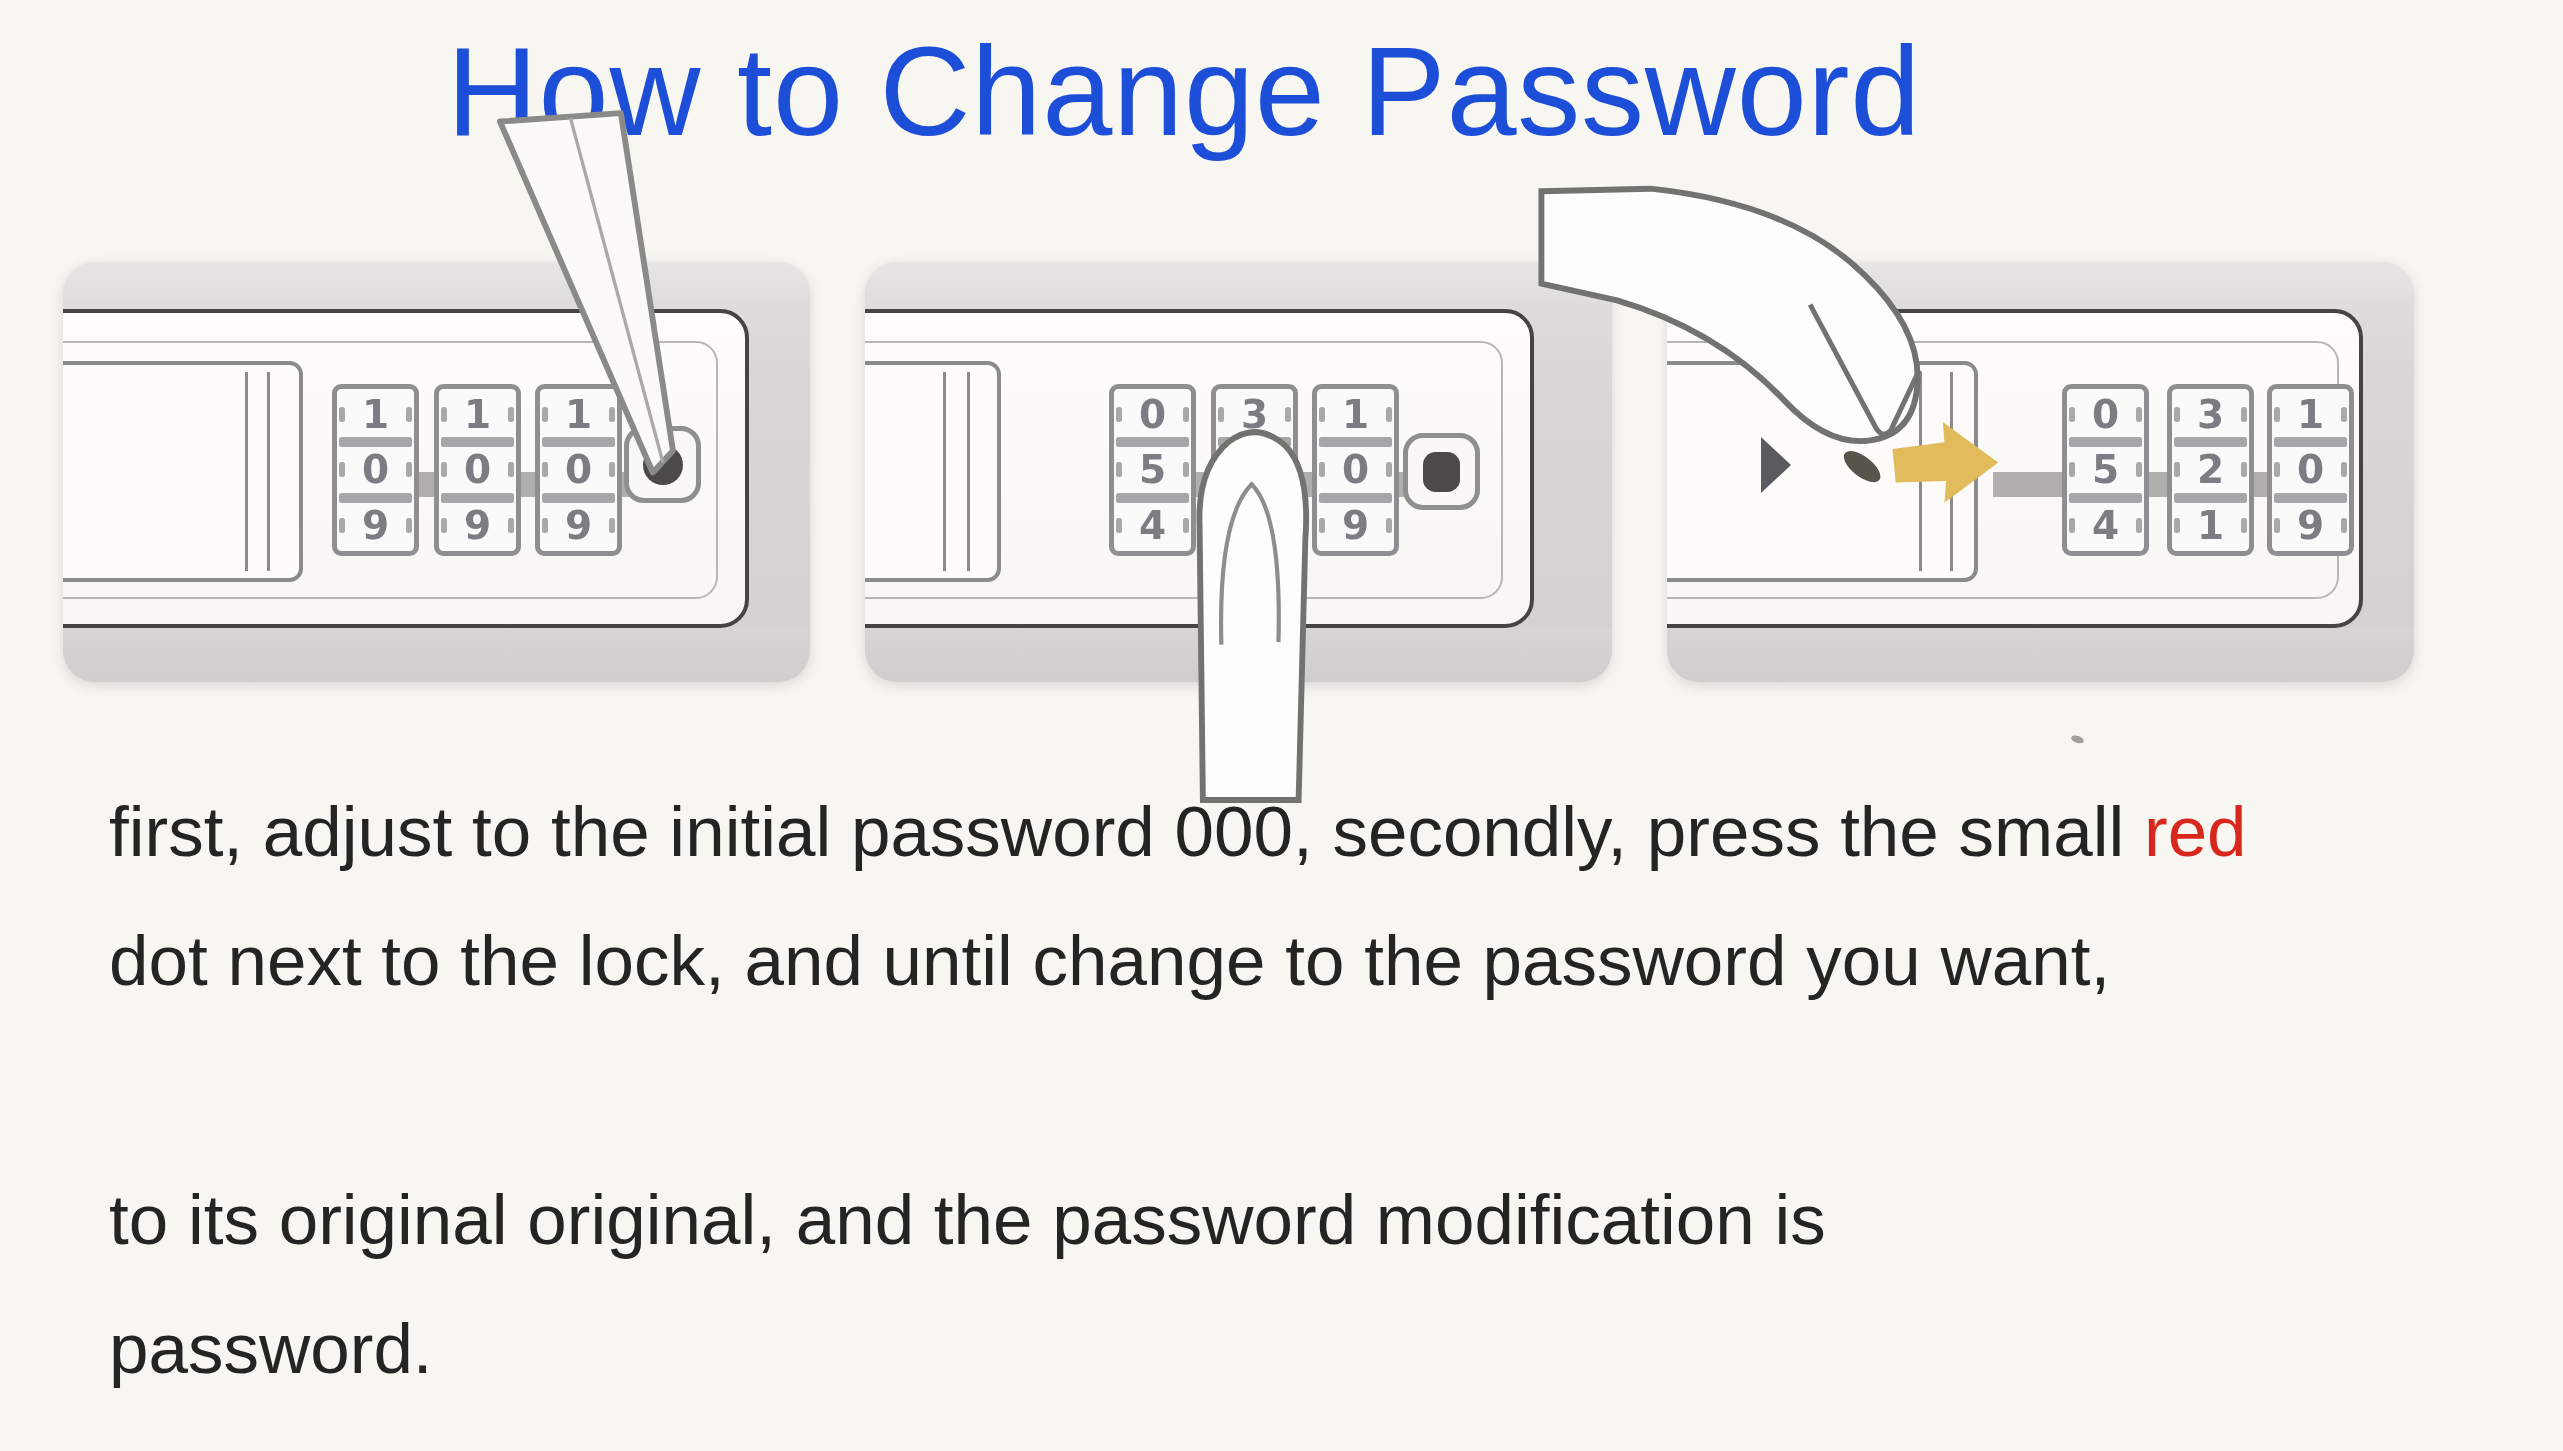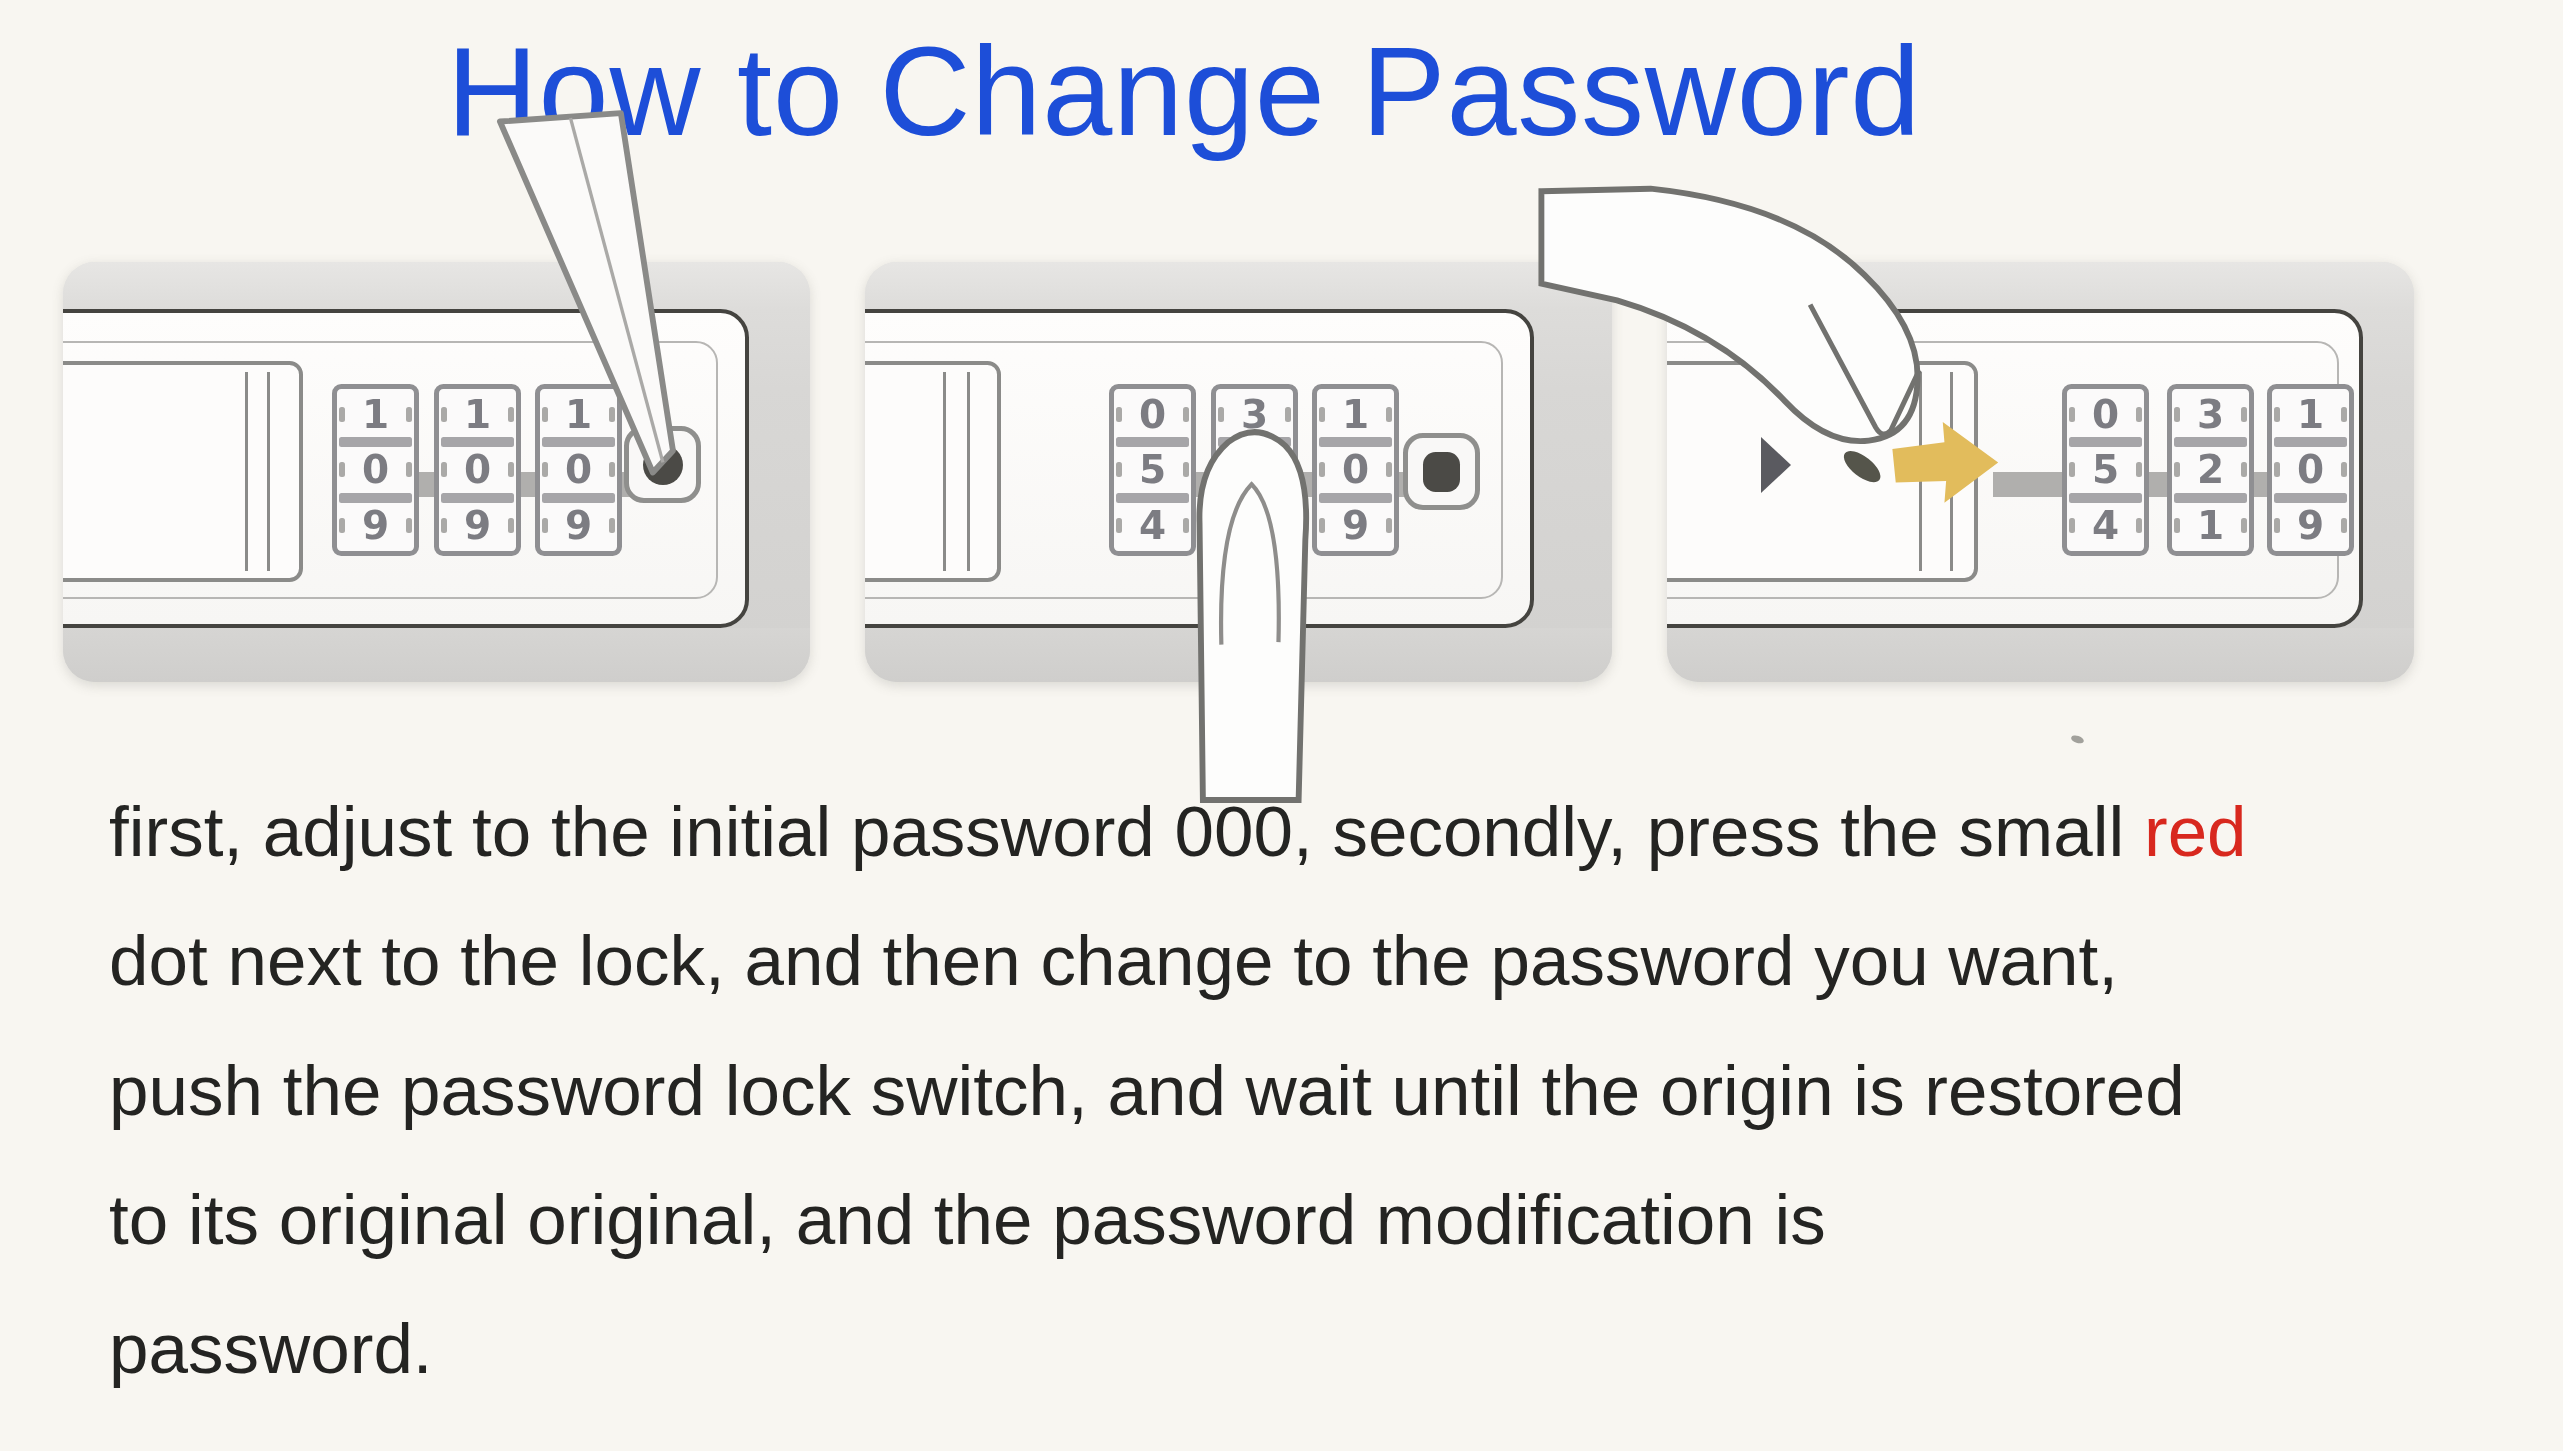--- a/index.html
+++ b/index.html
@@ -294,19 +294,18 @@
       <polygon points="268,222 330,214 328,190 394,238 330,286 332,260 272,262" fill="#e2bc5c"></polygon>
       <path d="M -150 -85 L -20 -88 Q 150 -70 235 15 Q 300 78 298 140 Q 296 205 240 212 Q 190 218 140 165 Q 60 80 -60 45 L -150 25 Z" fill="#fdfdfc" stroke="#72726f" stroke-width="7"></path>
       <path d="M 170 50 L 248 196 Q 256 210 266 200 L 300 128" fill="none" stroke="#72726f" stroke-width="6"></path>
       <ellipse cx="232" cy="243" rx="26" ry="12" transform="rotate(38 232 243)" fill="#55554b"></ellipse>
     </svg>
   </div>
 
   <div class="speck"></div>
 
   <div class="line l1"><span>first, adjust to the initial password 000, secondly, press the small </span><span class="red">red</span></div>
-  <div class="line l2">dot next to the lock, and then change to the password you want,</div>
-  <div class="line l3">push the password lock switch, and wait until the origin is restored</div>
+  <div class="line l2">dot next to the lock, and until change to the password you want,</div>
   <div class="line l4">to its original original, and the password modification is</div>
   <div class="line l5">password.</div>
 
 </div>
 
 
 </body></html>

